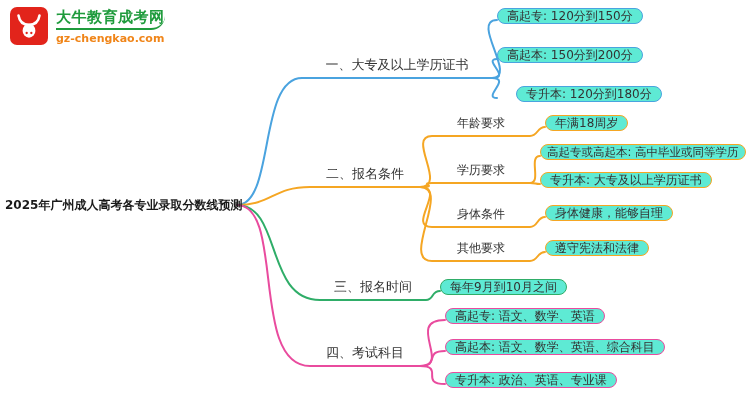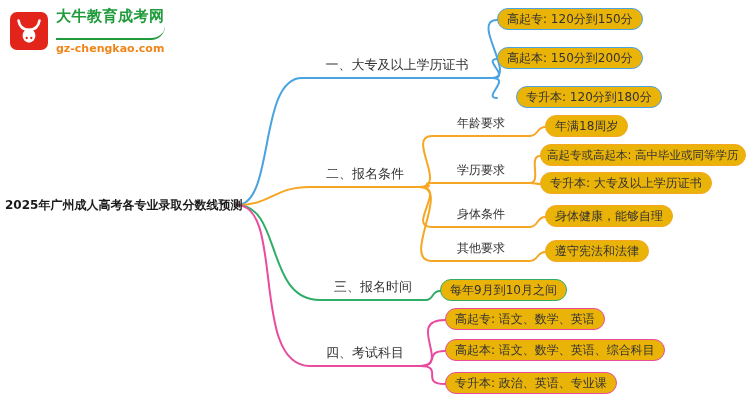--- a/index.html
+++ b/index.html
@@ -26,41 +26,41 @@
     font-size:13px; color:#333; white-space:nowrap;
     border-bottom:2px solid #999;
   }
   .label.mid { font-size:12px; }
   .label.blue   { border-color:var(--c-blue,#4aa3df); }
   .label.orange { border-color:var(--c-orange,#f5a623); }
   .label.green  { border-color:var(--c-green,#2fad68); }
   .label.pink   { border-color:var(--c-pink,#e94b9e); }
 
   .box {
-    position:absolute; height:22px; padding:0 9px;
+    position:absolute; height:16px; padding:0 9px;
     display:inline-flex; align-items:center; justify-content:center;
-    background:#eab308; border:1.5px solid #999; border-radius:12px;
+    background:#5eead4; border:1.5px solid #999; border-radius:12px;
     font-size:12px; color:#333; white-space:nowrap;
   }
   .box.sm { font-size:11.5px; padding:0 6px; }
   .box.blue   { border-color:var(--c-blue,#4aa3df); }
   .box.orange { border-color:var(--c-orange,#f5a623); }
   .box.green  { border-color:var(--c-green,#2fad68); }
   .box.pink   { border-color:var(--c-pink,#e94b9e); }
 
   .logo { position:absolute; left:10px; top:7px; display:flex; align-items:center; gap:8px; }
   .logo-icon {
     width:38px; height:38px; border-radius:7px;
     background:var(--c-logo_red,#e2241b);
     display:flex; align-items:center; justify-content:center;
   }
   .logo-title {
     font-size:15px; font-weight:bold; color:var(--c-logo_green,#1f9b3c);
     letter-spacing:0.5px; border-bottom:2px solid var(--c-logo_green,#1f9b3c);
-    border-radius:0 0 14px 0; padding-bottom:12px; white-space:nowrap;
+    border-radius:0 0 14px 0; padding-bottom:1px; white-space:nowrap;
   }
   .logo-domain { margin-top:2px; font-size:11px; font-weight:bold; color:var(--c-logo_orange,#f08519); }
 </style>
 </head>
 <body>
 
 <div class="stage">
 
   <svg class="links" viewBox="0 0 750 410">
 

